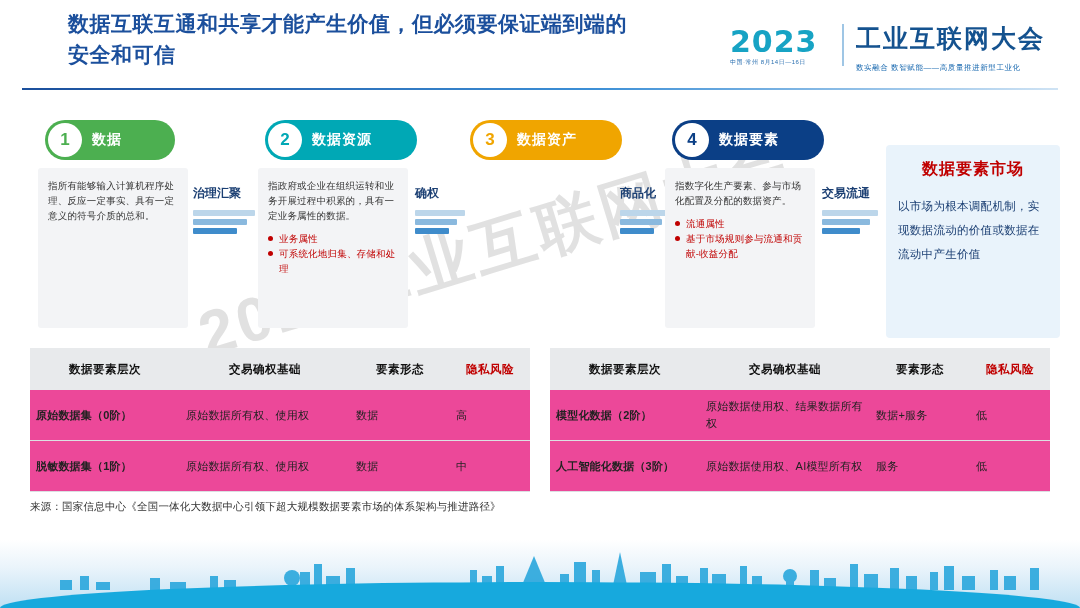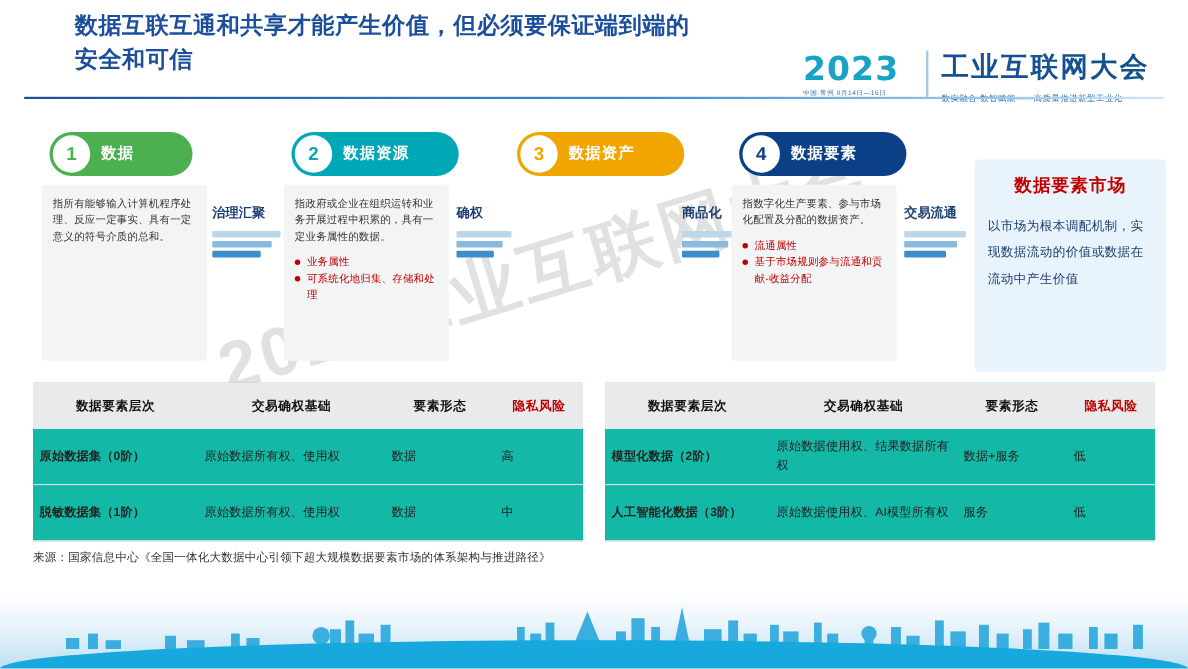--- a/index.html
+++ b/index.html
@@ -20,21 +20,21 @@
     color:#1b4f9c;font-size:21px;font-weight:bold;line-height:31px;
     letter-spacing:0.5px;
     margin-left:46px;
   }
   .title-underline{
     position:absolute;left:22px;top:88px;width:1036px;height:2px;
     background:linear-gradient(90deg,#1b4f9c 0%,#3c8fd6 55%,#cfe3f4 100%);
   }
   
   .logo{
-    position:absolute;right:20px;top:44px;width:330px;height:52px;
+    position:absolute;right:20px;top:22px;width:330px;height:52px;
   }
   .logo-year{
     position:absolute;left:0;top:2px;font-size:30px;font-weight:bold;
     color:#17a3c4;letter-spacing:1px;
     font-family:"DejaVu Sans",sans-serif;
   }
   .logo-year-sub{
     position:absolute;left:0;top:36px;font-size:6px;color:#2a6fb0;
     letter-spacing:0.5px;
   }
@@ -106,21 +106,21 @@
     font-size:16px;font-weight:bold;color:#c00000;text-align:center;
     letter-spacing:1px;
   }
   .market-text{
     margin-top:14px;font-size:11.5px;color:#1b3f73;line-height:24px;
     letter-spacing:0.3px;
   }
   
   .tables{position:absolute;left:30px;top:348px;width:1020px;height:150px;}
   table{border-collapse:collapse;table-layout:fixed;}
-  .tbl{position:absolute;top:0;background:#14b8a6;}
+  .tbl{position:absolute;top:0;background:#ec4899;}
   .tbl th{
     background:#e8eaec;color:#111;font-size:11.5px;font-weight:bold;
     height:40px;text-align:center;border:none;letter-spacing:0.5px;
   }
   .tbl th.risk{color:#c00000;}
   .tbl td{
     font-size:11px;color:#222;height:46px;
     border-bottom:1px solid #dcdfe2;padding:2px 6px;letter-spacing:0.2px;
     line-height:17px;
   }

